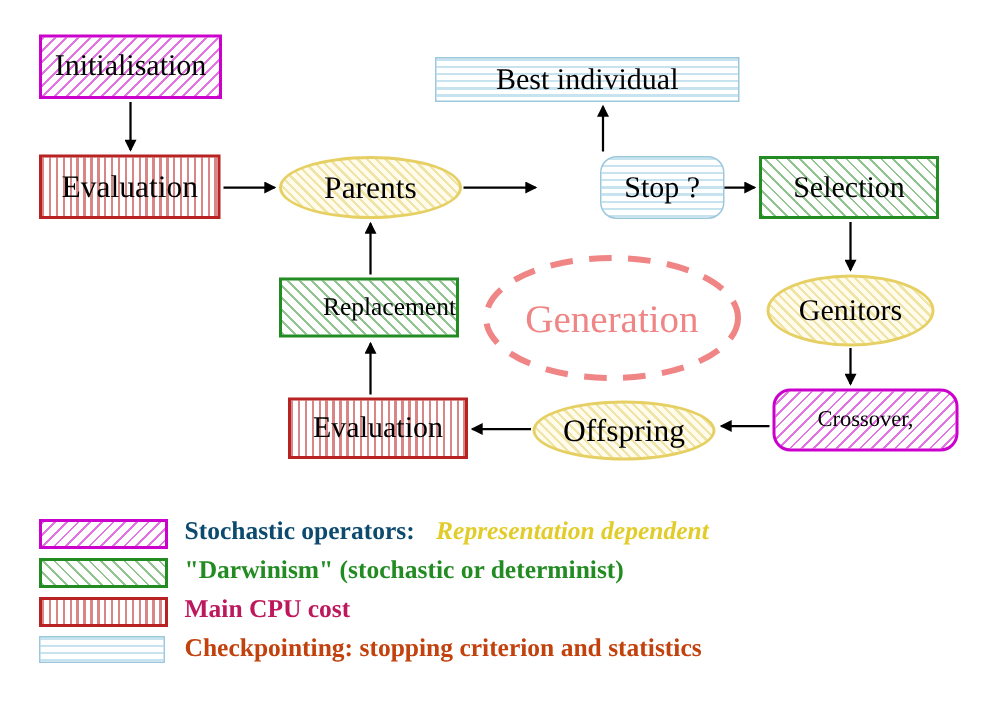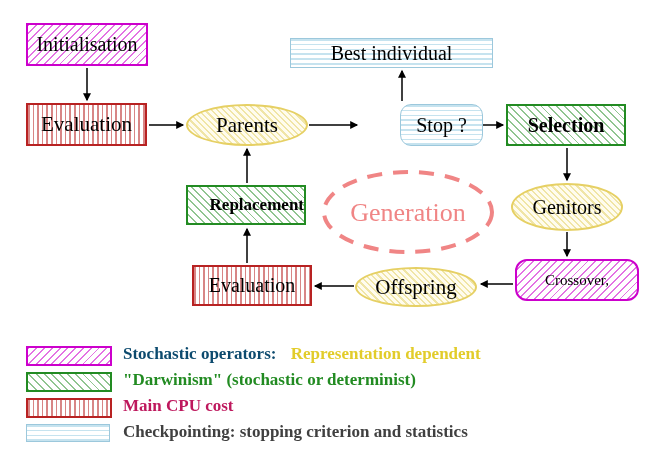--- a/index.html
+++ b/index.html
@@ -11,21 +11,20 @@
     position:absolute;display:flex;align-items:center;justify-content:center;
     box-sizing:border-box;text-align:center;line-height:1.05;z-index:2;
   }
   .hatch-magenta{
     border:2px solid #CC00CC;background-color:#fff;
     background-image:repeating-linear-gradient(135deg, rgba(204,0,204,.55) 0 1.4px, transparent 1.4px 5.5px);
   }
   .hatch-green{
     border:2px solid #228B22;background-color:#fff;
     background-image:repeating-linear-gradient(45deg, rgba(34,139,34,.5) 0 1.4px, transparent 1.4px 5.5px);
-    font-weight:bold;
   }
   .stripes-red{
     border:2px solid #B82222;background-color:#fff;
     background-image:repeating-linear-gradient(90deg, rgba(184,34,34,.55) 0 1.6px, transparent 1.6px 4.6px);
   }
   .stripes-cyan{
     border:1px solid #9CC8DC;background-color:#fff;
     background-image:repeating-linear-gradient(180deg, #C6E3EF 0 1.6px, transparent 1.6px 4.8px);
   }
   .ellipse-yellow{
@@ -43,22 +42,22 @@
   #arrows{position:absolute;left:0;top:0;z-index:1;}
   .swatch{position:absolute;width:82px;height:16px;z-index:2;}
   .ltext{
     position:absolute;left:123px;z-index:2;font-size:17px;font-weight:bold;
     line-height:20px;white-space:nowrap;
   }
   .c-magenta{color:#0c4a6e;}
   .c-yellow{color:#E2CC2A;}
   .c-green{color:#228B22;}
   .c-red{color:#be185d;}
-  .c-cyan{color:#404040;}
-  .gap-left{margin-left:10px;}
+  .c-cyan{color:#c2410c;}
+  .gap-left{margin-left:10px;font-style:italic;}
 </style>
 </head>
 <body>
 
 <div id="canvas">
 
   <svg id="arrows" width="662" height="471" viewBox="0 0 662 471">
     <defs>
       <marker id="ah" viewBox="0 0 10 10" refX="8.5" refY="5" markerWidth="11" markerHeight="8" markerUnits="userSpaceOnUse" orient="auto-start-reverse">
         <path d="M0,0 L10,5 L0,10 z" fill="#000"></path>

